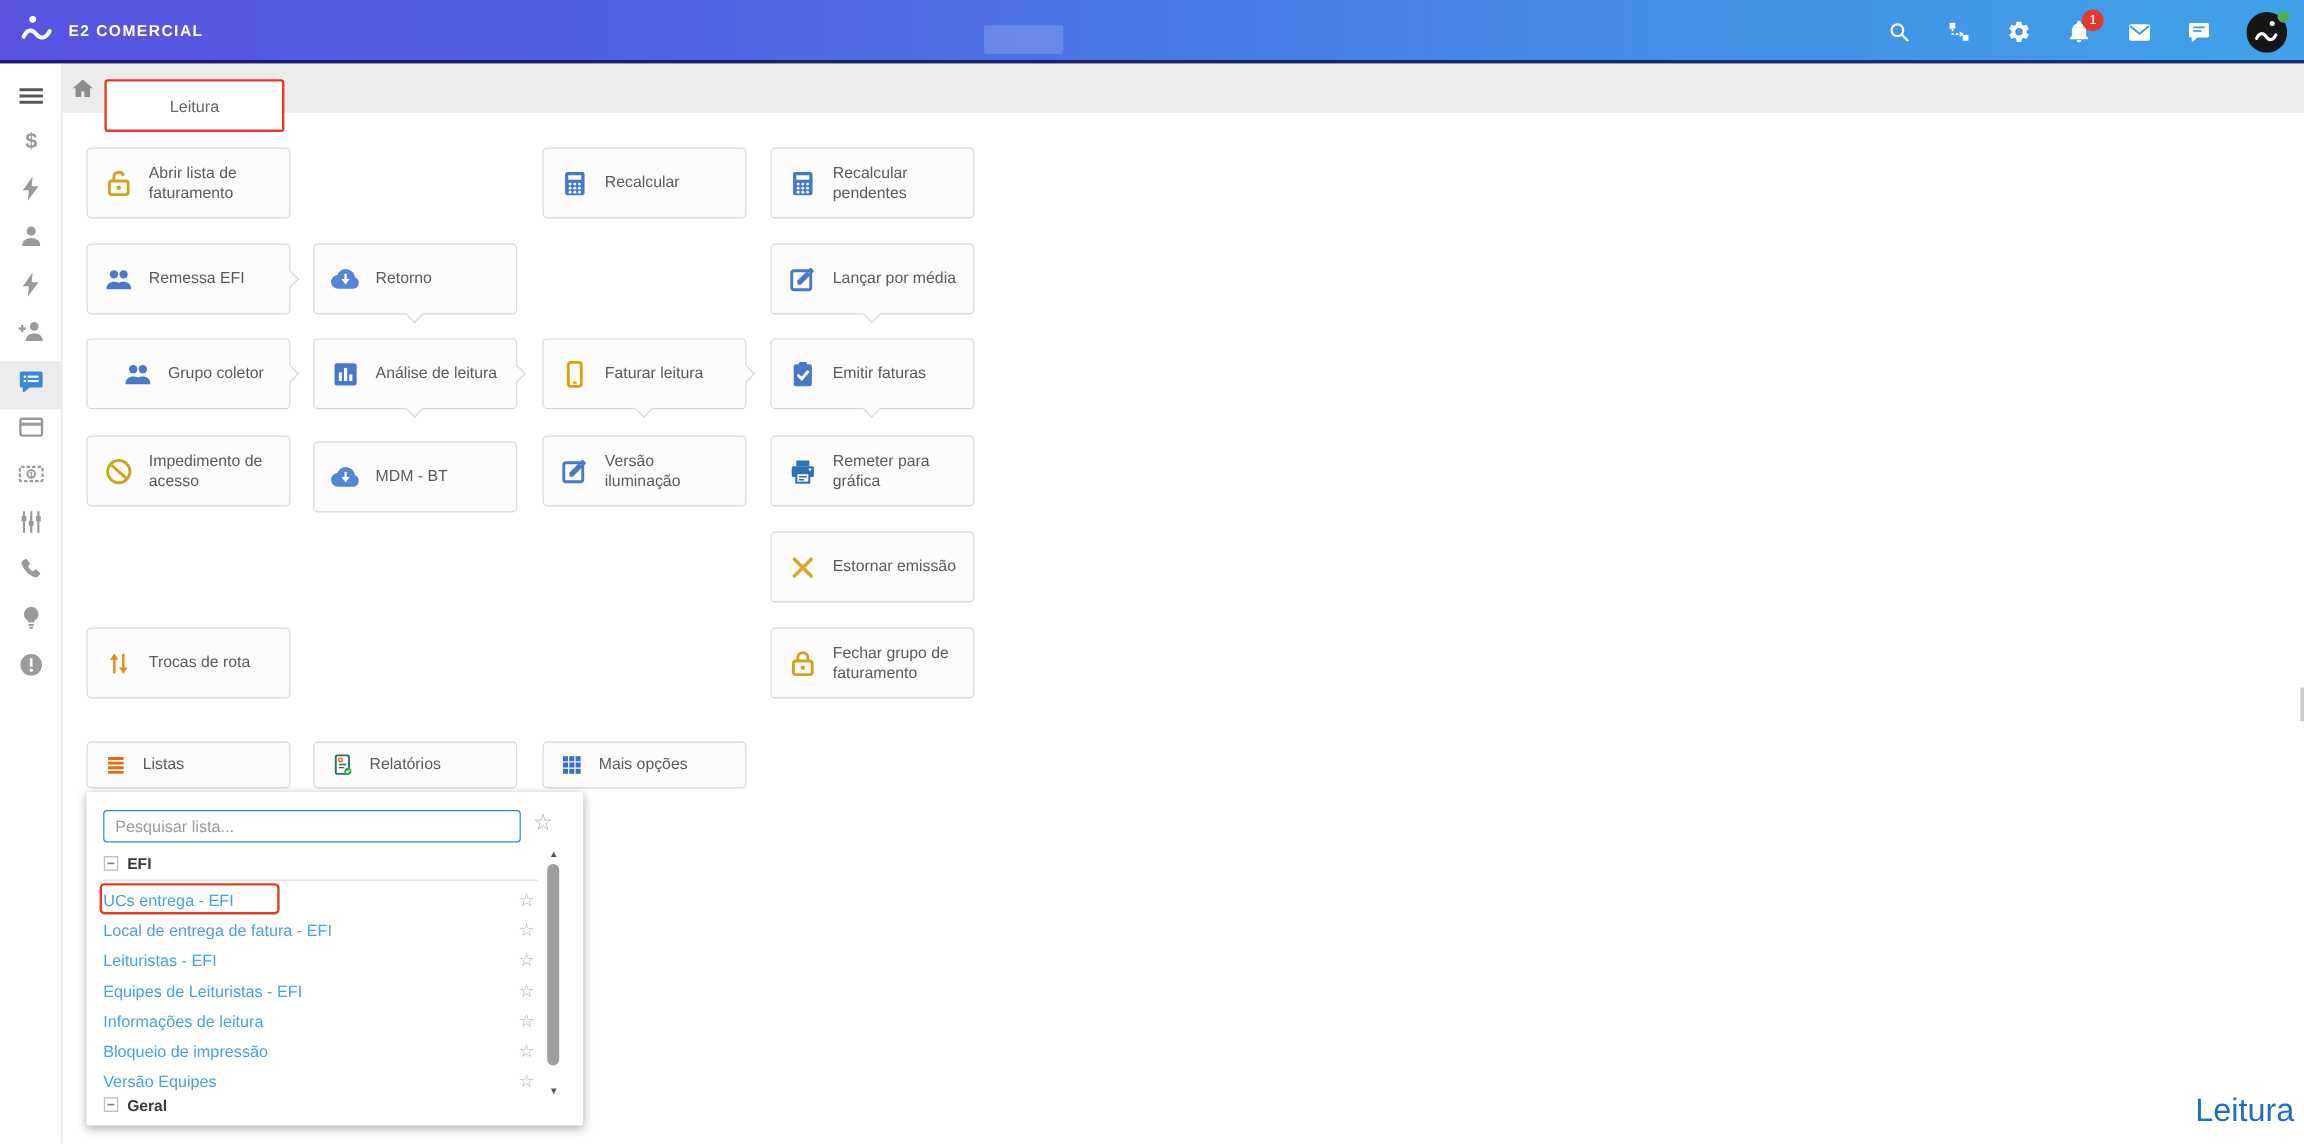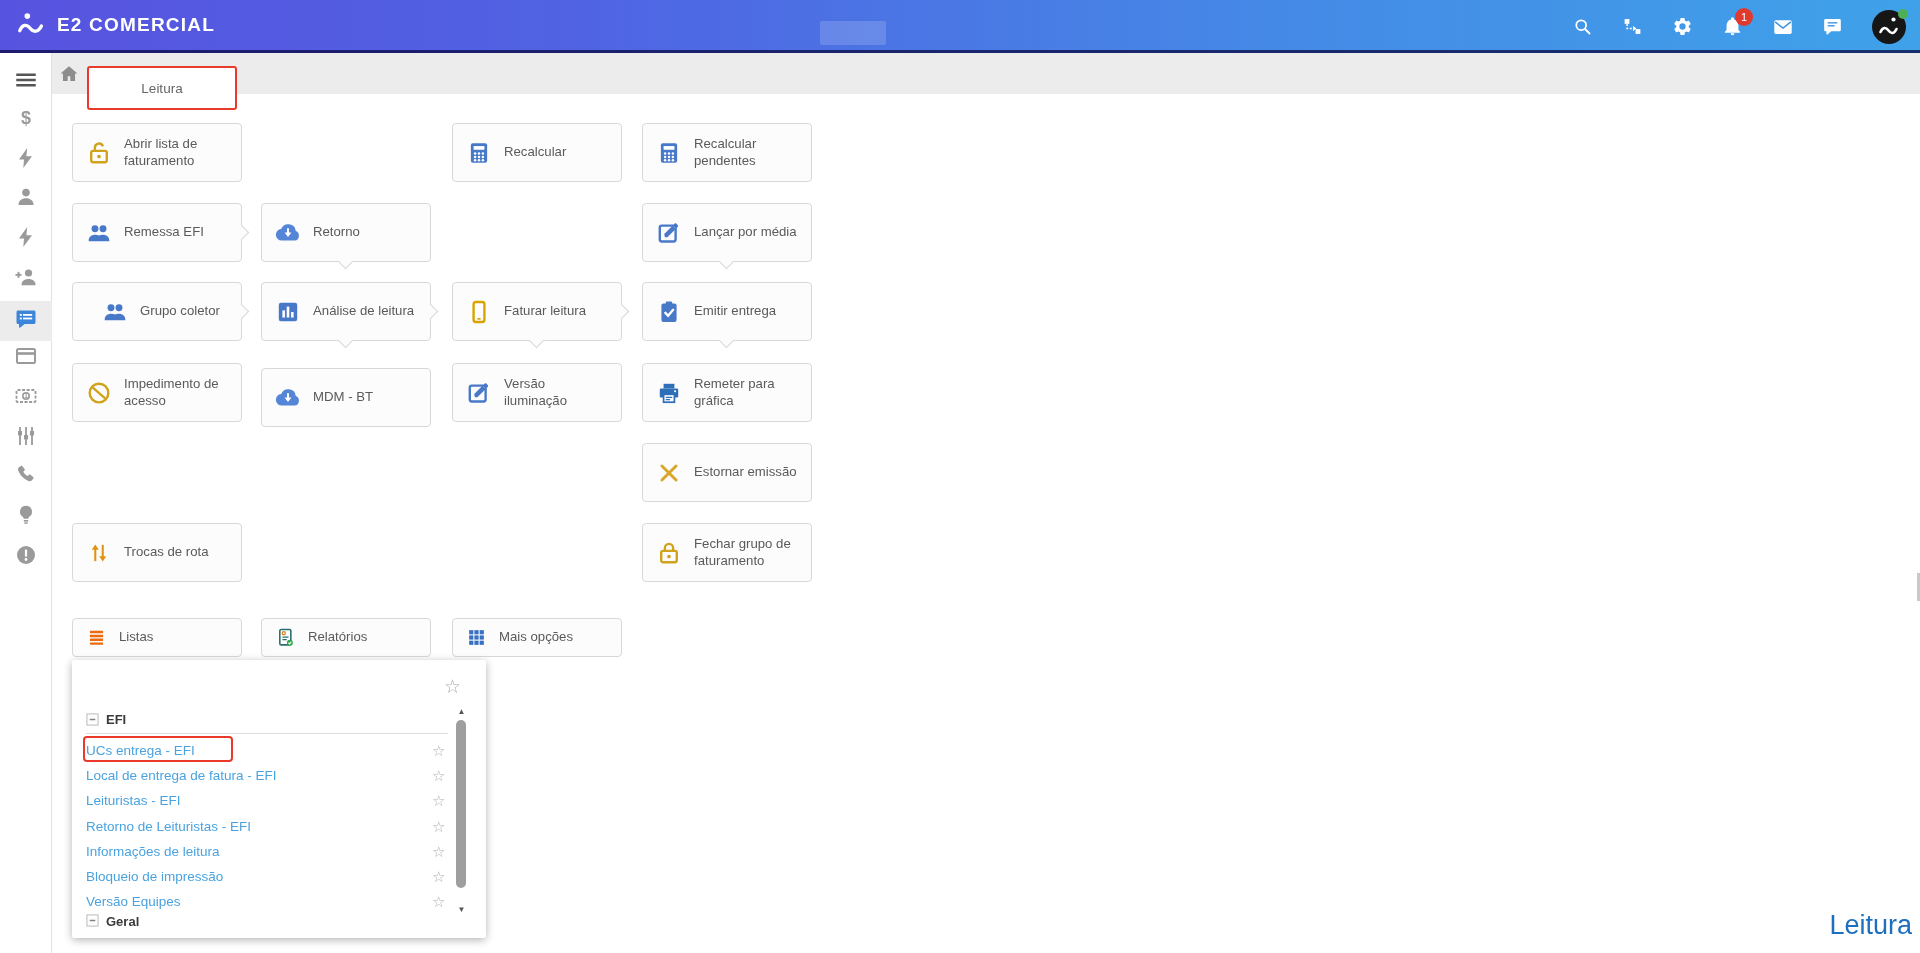--- a/index.html
+++ b/index.html
@@ -7,21 +7,21 @@
               font-family:"Liberation Sans", sans-serif; }
   #canvas { position:relative; width:1920px; height:953px; background:#fff; }
 
   
   #app-header { position:absolute; left:0; top:0; width:1920px; height:53px;
     background:linear-gradient(90deg,#5753e0 0%, #5063e3 30%, #4588e6 65%, #3fa2e9 100%); }
   #app-header::after { content:""; position:absolute; left:0; bottom:0; width:100%; height:3px;
     background:rgba(10,10,70,0.75); }
   .brand { position:absolute; left:16px; top:10px; display:flex; align-items:center; gap:9px; color:#fff; }
   .brand-logo { width:32px; height:30px; }
-  .brand-name { font-size:19px; font-weight:bold; letter-spacing:1.2px; }
+  .brand-name { font-size:13px; font-weight:bold; letter-spacing:1.2px; }
   .redacted { position:absolute; left:820px; top:21px; width:66px; height:24px;
     background:rgba(255,255,255,0.16); border-radius:2px; }
   #header-actions { position:absolute; right:14px; top:0; height:53px; display:flex; align-items:center; gap:29px; }
   .hicon { position:relative; width:21px; height:21px; color:#fff; cursor:pointer; }
   .hicon svg { display:block; }
   .badge { position:absolute; top:-8px; right:-10px; min-width:18px; height:18px; border-radius:9px;
     background:#e0392e; color:#fff; font-size:11px; line-height:18px; text-align:center; padding:0 4px; }
   .avatar { position:relative; width:34px; height:34px; }
   .status-dot { position:absolute; top:-1px; right:-2px; width:10px; height:10px; border-radius:50%;
     background:#4db153; }
@@ -339,21 +339,21 @@
           <span class="tile-label">Faturar leitura</span>
           <span class="arrow-right"></span>
           <span class="arrow-down"></span>
         </div>
         <div class="tile" style="left: 642px; top: 282px;">
           <span class="tile-icon" style="color: rgb(72, 120, 200);"><svg viewBox="0 0 24 24">
               <rect x="5" y="4.2" width="14" height="17" rx="1.8" fill="currentColor"></rect>
               <rect x="9" y="2.4" width="6" height="3.6" rx="1" fill="currentColor"></rect>
               <path d="M8.6 12.8l2.6 2.6 4.6-5.4" stroke="#fff" stroke-width="2.2" fill="none" stroke-linecap="round"></path>
             </svg></span>
-          <span class="tile-label">Emitir entrega</span>
+          <span class="tile-label">Emitir faturas</span>
           <span class="arrow-down"></span>
         </div>
         <div class="tile" style="left: 72px; top: 363px;">
           <span class="tile-icon" style="color: rgb(209, 162, 27);"><svg viewBox="0 0 24 24">
               <circle cx="12" cy="12" r="8.6" fill="none" stroke="currentColor" stroke-width="2.2"></circle>
               <path d="M6.3 7 17.7 17" stroke="currentColor" stroke-width="2.2"></path>
             </svg></span>
           <span class="tile-label">Impedimento de acesso</span>
         </div>
         <div class="tile" style="left: 261px; top: 368px; align-items: center;">
@@ -438,41 +438,42 @@
                 <rect x="3.6" y="15.6" width="4.8" height="4.8"></rect>
                 <rect x="9.6" y="15.6" width="4.8" height="4.8"></rect>
                 <rect x="15.6" y="15.6" width="4.8" height="4.8"></rect>
               </g>
             </svg></span>
           <span class="tile-label">Mais opções</span>
         </div>
       </div>
 
     <div id="listas-panel">
+      <input class="search-input" type="text" placeholder="Pesquisar lista..." style="">
       <span class="search-star">☆</span>
       <div class="group-row">
         <svg viewBox="0 0 14 14" width="13" height="13">
           <rect x="1" y="1" width="12" height="12" fill="#fdfdfd" stroke="#b5b5b5"></rect>
           <path d="M4 7h6" stroke="#828282" stroke-width="1.5"></path>
         </svg>
         <span class="group-label">EFI</span>
       </div>
       <div class="panel-sep"></div>
       <div id="list-items">
           <div class="list-item" style="top: 78px;">
             <span class="list-link">UCs entrega - EFI</span>
           </div>
           <div class="list-item" style="top: 103.2px;">
             <span class="list-link">Local de entrega de fatura - EFI</span>
           </div>
           <div class="list-item" style="top: 128.4px;">
             <span class="list-link">Leituristas - EFI</span>
           </div>
           <div class="list-item" style="top: 153.6px;">
-            <span class="list-link">Retorno de Leituristas - EFI</span>
+            <span class="list-link">Equipes de Leituristas - EFI</span>
           </div>
           <div class="list-item" style="top: 178.8px;">
             <span class="list-link">Informações de leitura</span>
           </div>
           <div class="list-item" style="top: 204px; text-align: right;">
             <span class="list-link">Bloqueio de impressão</span>
           </div>
           <div class="list-item" style="top: 229.2px;">
             <span class="list-link">Versão Equipes</span>
           </div>

